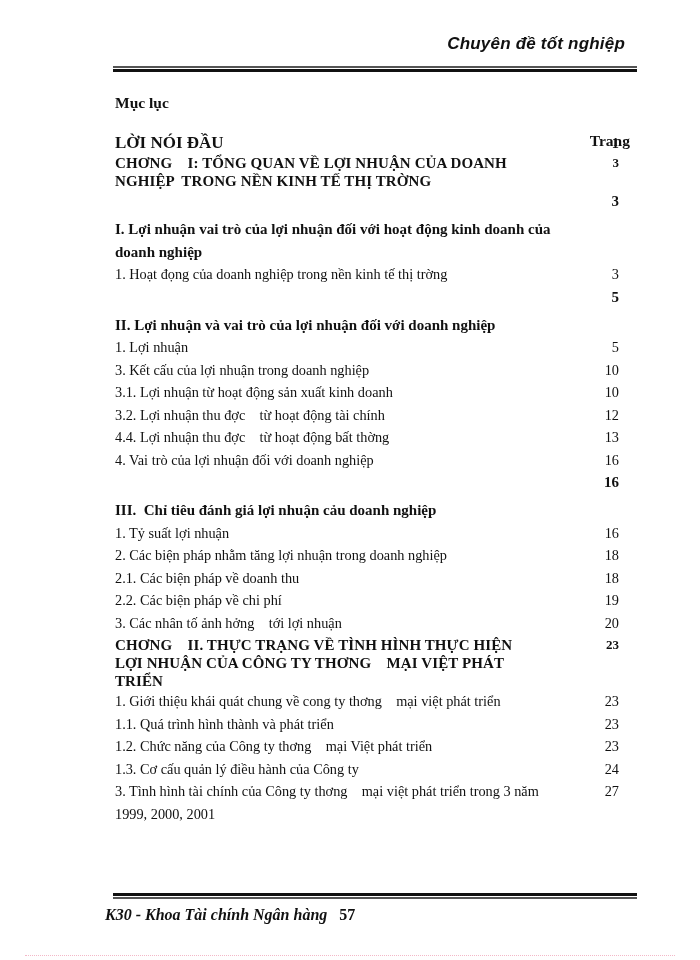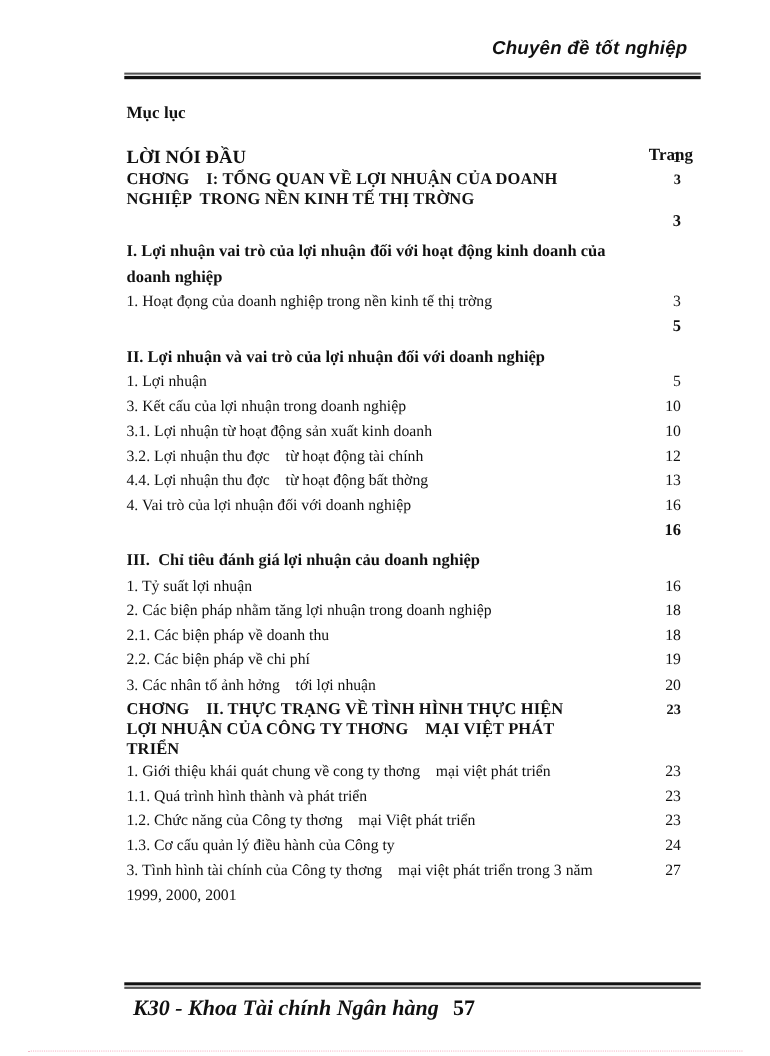--- a/index.html
+++ b/index.html
@@ -16,21 +16,21 @@
     .toc { position: absolute; left: 115px; top: 132px; width: 520px; }
     .row { display: flex; align-items: flex-start; }
     .row .txt { width: 440px; font-size: 14.3px; line-height: 22.5px; font-family: "Liberation Serif", serif; }
     .row .pg { width: 80px; text-align: center; padding-left: 0px; font-size: 14.3px; line-height: 22.5px; font-family: "Liberation Serif", serif; box-sizing: border-box; padding-right: 16px; text-align: right; }
     .row.big .txt { font-size: 17px; font-weight: bold; line-height: 22px; }
     .row.big .pg { font-weight: bold; line-height: 22px; }
     .row.chap .txt { font-size: 15px; font-weight: bold; line-height: 18px; letter-spacing: 0.1px; }
     .row.chap .pg { font-size: 13px; font-weight: bold; line-height: 18px; }
     .row.sec .txt { font-size: 15px; font-weight: bold; line-height: 22.5px; margin-top: 28px; }
     .row.sec .pg { font-size: 15px; font-weight: bold; }
-    .footer-text { position: absolute; left: 121px; top: 906px; font-family: "Liberation Serif", serif; font-style: italic; font-weight: bold; font-size: 20px; }
+    .footer-text { position: absolute; left: 105px; top: 906px; font-family: "Liberation Serif", serif; font-style: italic; font-weight: bold; font-size: 16px; }
     .dotted { position: absolute; left: 25px; top: 955px; width: 650px; border-top: 1px dotted #f4b8c8; }
   </style>
 </head>
 <body>
 
 <div class="header-title">Chuyên đề tốt nghiệp</div>
 <div class="rule rule-top">
   <div class="thin"></div>
     <div class="gap"></div>
     <div class="thick"></div>

